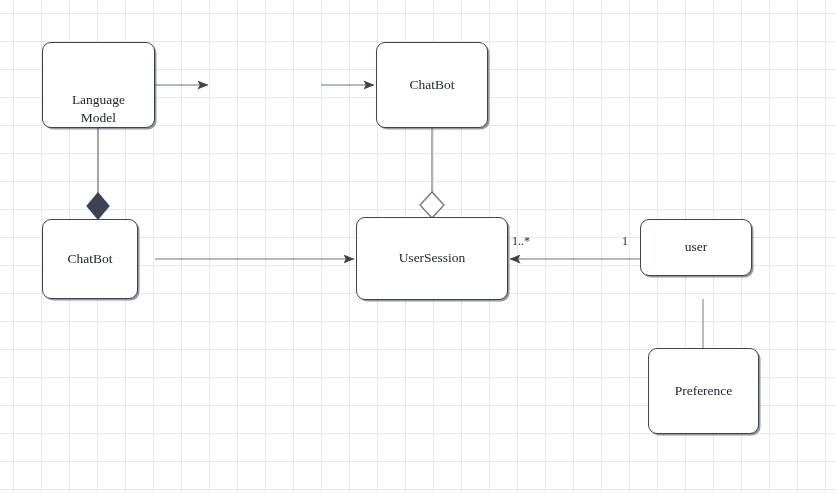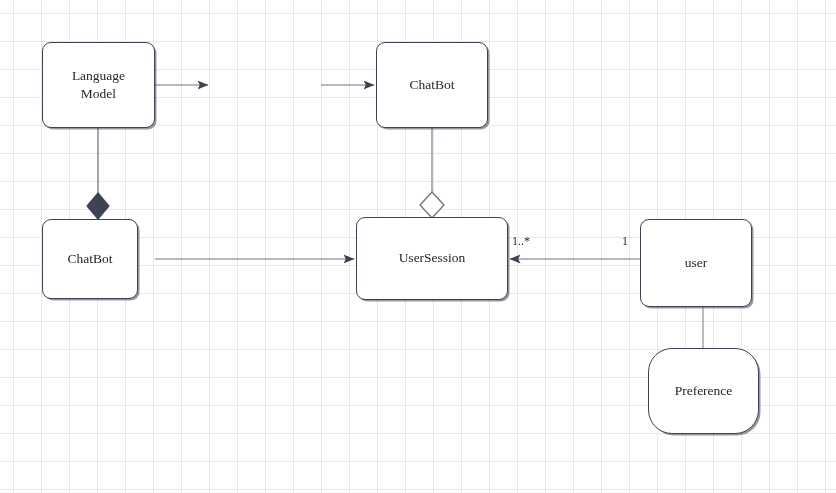--- a/index.html
+++ b/index.html
@@ -95,43 +95,43 @@
     <g>
       <line x1="432" y1="128" x2="432" y2="217" stroke="#9aa0ab" stroke-width="1.6"></line>
       <polygon points="432,192 444,205 432,218 420,205" fill="#ffffff" stroke="#6b7280" stroke-width="1.3"></polygon>
     </g>
 
     <g>
       <line x1="703" y1="299" x2="703" y2="348" stroke="#9aa0ab" stroke-width="1.4"></line>
     </g>
   </svg>
 
-  <div class="node" style="left:42px; top:42px; width:113px; height:86px;">
+  <div class="node" style="left:42px; top:42px; width:113px; height:86px;align-items:flex-end;">
     <span class="node-label">Language
 Model</span>
   </div>
 
 
   <div class="node" style="left:376px; top:42px; width:112px; height:86px;">
     <span class="node-label">ChatBot</span>
   </div>
 
   <div class="node" style="left:42px; top:219px; width:96px; height:80px;">
     <span class="node-label">ChatBot</span>
   </div>
 
   <div class="node" style="left:356px; top:217px; width:152px; height:83px;align-items:center;">
     <span class="node-label">UserSession</span>
   </div>
 
-  <div class="node" style="left:640px; top:219px; width:112px; height:88px;">
+  <div class="node" style="left:640px; top:219px; width:112px; height:57px;">
     <span class="node-label">user</span>
   </div>
 
-  <div class="node" style="left:648px; top:348px; width:111px; height:86px;border-radius:24px;">
+  <div class="node" style="left:648px; top:348px; width:111px; height:86px;">
     <span class="node-label">Preference</span>
   </div>
 
   <span class="edge-label" style="left:512px; top:234px;">1..*</span>
 
   <span class="edge-label" style="left:622px; top:234px;">1</span>
 
 </div>
 
 </body></html>

